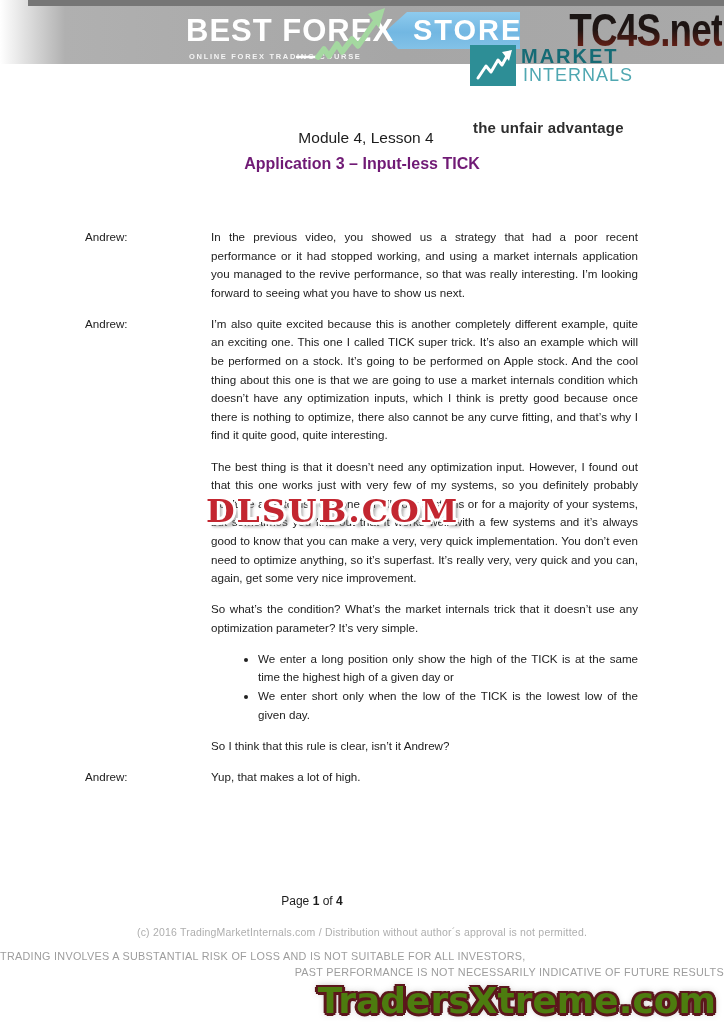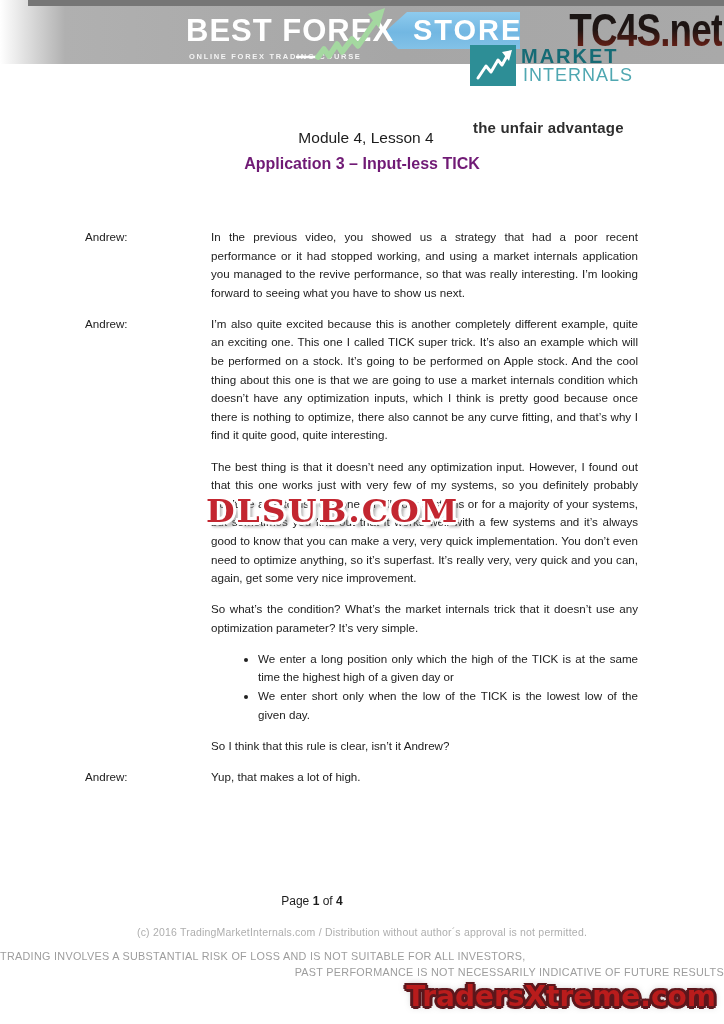--- a/index.html
+++ b/index.html
@@ -94,21 +94,21 @@
   .page-num b { font-weight:bold; }
   .copyright { position:absolute; top:926px; left:0; width:724px; text-align:center;
                font-size:10.5px; color:#aeaeae; letter-spacing:0.2px; }
   .disc1 { position:absolute; top:950px; left:0; width:724px; 
            font-size:10.8px; color:#9d9d9d; letter-spacing:0.3px; }
   .disc2 { position:absolute; top:966px; left:0; width:724px; text-align:right;
            font-size:10.8px; color:#9d9d9d; letter-spacing:0.3px; }
   .traders {
     position:absolute; top:980px; right:8px; z-index:9;
     font-family:"DejaVu Sans", sans-serif; font-weight:bold;
-    font-size:28px; color:#b91c1c; letter-spacing:0px; white-space:nowrap;
+    font-size:36px; color:#4d7c0f; letter-spacing:0px; white-space:nowrap;
     text-shadow:
       -2px -2px 0 #5c171c, 2px -2px 0 #5c171c, -2px 2px 0 #5c171c, 2px 2px 0 #5c171c,
       0 3px 0 #5c171c, -3px 0 0 #5c171c, 3px 0 0 #5c171c,
       0 0 7px rgba(140,140,140,0.9);
   }
 </style>
 </head>
 <body>
 
 <div class="page">
@@ -154,21 +154,21 @@
       </div>
     </div>
 
     <div class="drow">
       <div class="speaker">Andrew:</div>
       <div class="content">
         <p>I’m also quite excited because this is another completely different example, quite an exciting one. This one I called TICK super trick. It’s also an example which will be performed on a stock. It’s going to be performed on Apple stock. And the cool thing about this one is that we are going to use a market internals condition which doesn’t have any optimization inputs, which I think is pretty good because once there is nothing to optimize, there also cannot be any curve fitting, and that’s why I find it quite good, quite interesting.</p>
         <p>The best thing is that it doesn’t need any optimization input. However, I found out that this one works just with very few of my systems, so you definitely probably won’t be able to use this one for all your systems or for a majority of your systems, but sometimes you find out that it works well with a few systems and it’s always good to know that you can make a very, very quick implementation. You don’t even need to optimize anything, so it’s superfast. It’s really very, very quick and you can, again, get some very nice improvement.</p>
         <p>So what’s the condition? What’s the market internals trick that it doesn’t use any optimization parameter? It’s very simple.</p>
         <ul>
-          <li>We enter a long position only which the high of the TICK is at the same time the highest high of a given day or</li>
+          <li>We enter a long position only show the high of the TICK is at the same time the highest high of a given day or</li>
           <li>We enter short only when the low of the TICK is the lowest low of the given day.</li>
         </ul>
         <p>So I think that this rule is clear, isn’t it Andrew?</p>
       </div>
     </div>
 
     <div class="drow">
       <div class="speaker">Andrew:</div>
       <div class="content">
         <p>Yup, that makes a lot of high.</p>

